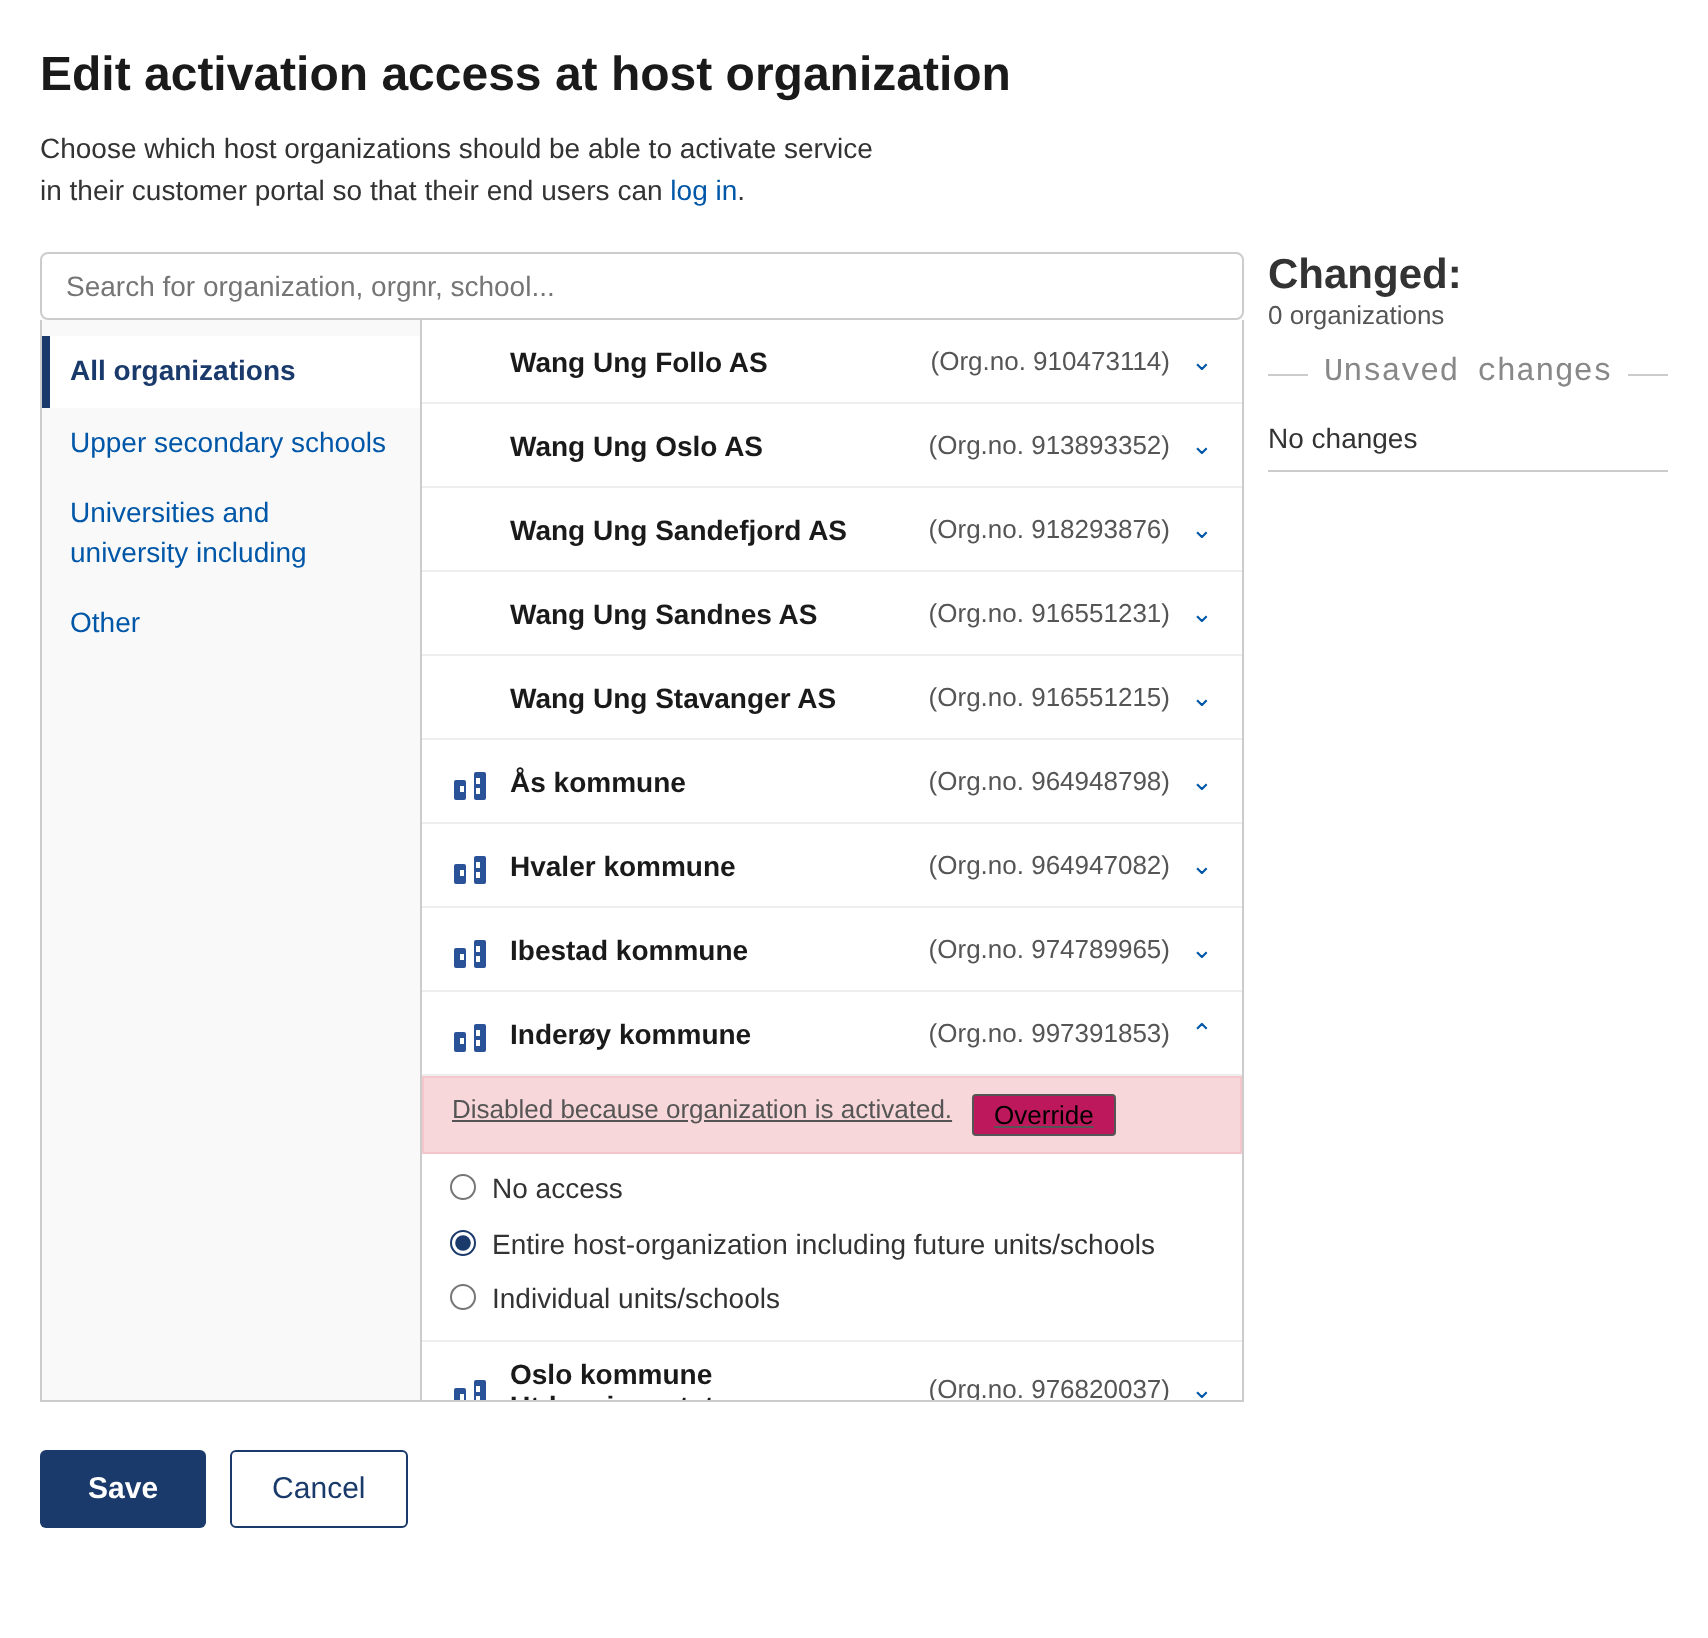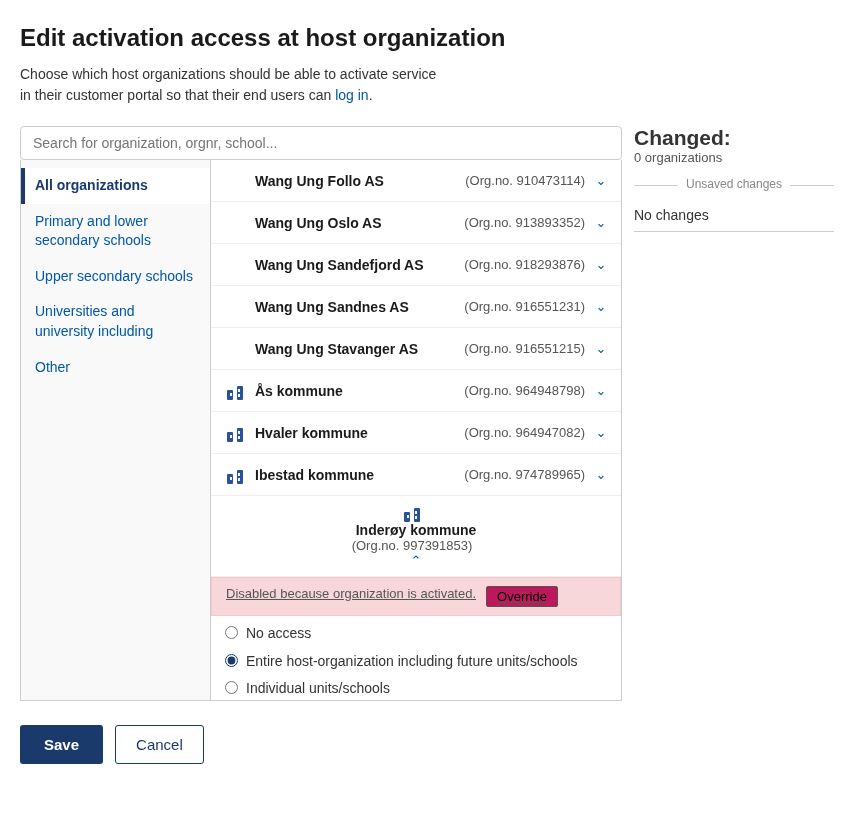--- a/index.html
+++ b/index.html
@@ -120,21 +120,20 @@
     .chevron {
       color: #0057a8;
       font-size: 13px;
       cursor: pointer;
       user-select: none;
       width: 16px;
       text-align: center;
     }
     .org-row.expanded {
       background: #fff;
-      flex-direction: column;
     }
     
     .disabled-banner {
       background: #f8d7da;
       border: 1px solid #f5c6cb;
       padding: 8px 14px;
       display: flex;
       align-items: flex-start;
       gap: 10px;
       font-size: 13px;
@@ -175,25 +174,26 @@
       font-size: 13px;
       color: #555;
       margin-bottom: 12px;
     }
     .divider-line {
       border: none;
       border-top: 1px solid #ccc;
       margin: 6px 0 10px 0;
     }
     .unsaved-label {
-      font-size: 12px;
+      font-size: 16px;
       color: #888;
       text-align: center;
       display: block;
       margin-bottom: 6px;
+      font-family: Liberation Mono, monospace;
     }
     .no-changes {
       font-size: 14px;
       color: #333;
     }
     
     .bottom-actions {
       display: flex;
       gap: 12px;
       margin-top: 24px;
@@ -231,21 +231,20 @@
 </p>
 
 <div class="main-layout">
   <div class="left-panel">
     <div class="search-wrapper">
       <input class="search-box" type="text" placeholder="Search for organization, orgnr, school..." style="">
     </div>
     <div class="content-area">
       <div class="sidebar">
         <div class="sidebar-item active">All organizations</div>
-        <div class="sidebar-item">Primary and lower secondary schools</div>
         <div class="sidebar-item">Upper secondary schools</div>
         <div class="sidebar-item">Universities and university including</div>
         <div class="sidebar-item">Other</div>
       </div>
       <div class="org-list">
 
         <div class="org-row">
           <div class="org-icon"></div>
           <span class="org-name">Wang Ung Follo AS</span>
           <span class="org-number">(Org.no. 910473114)</span>

